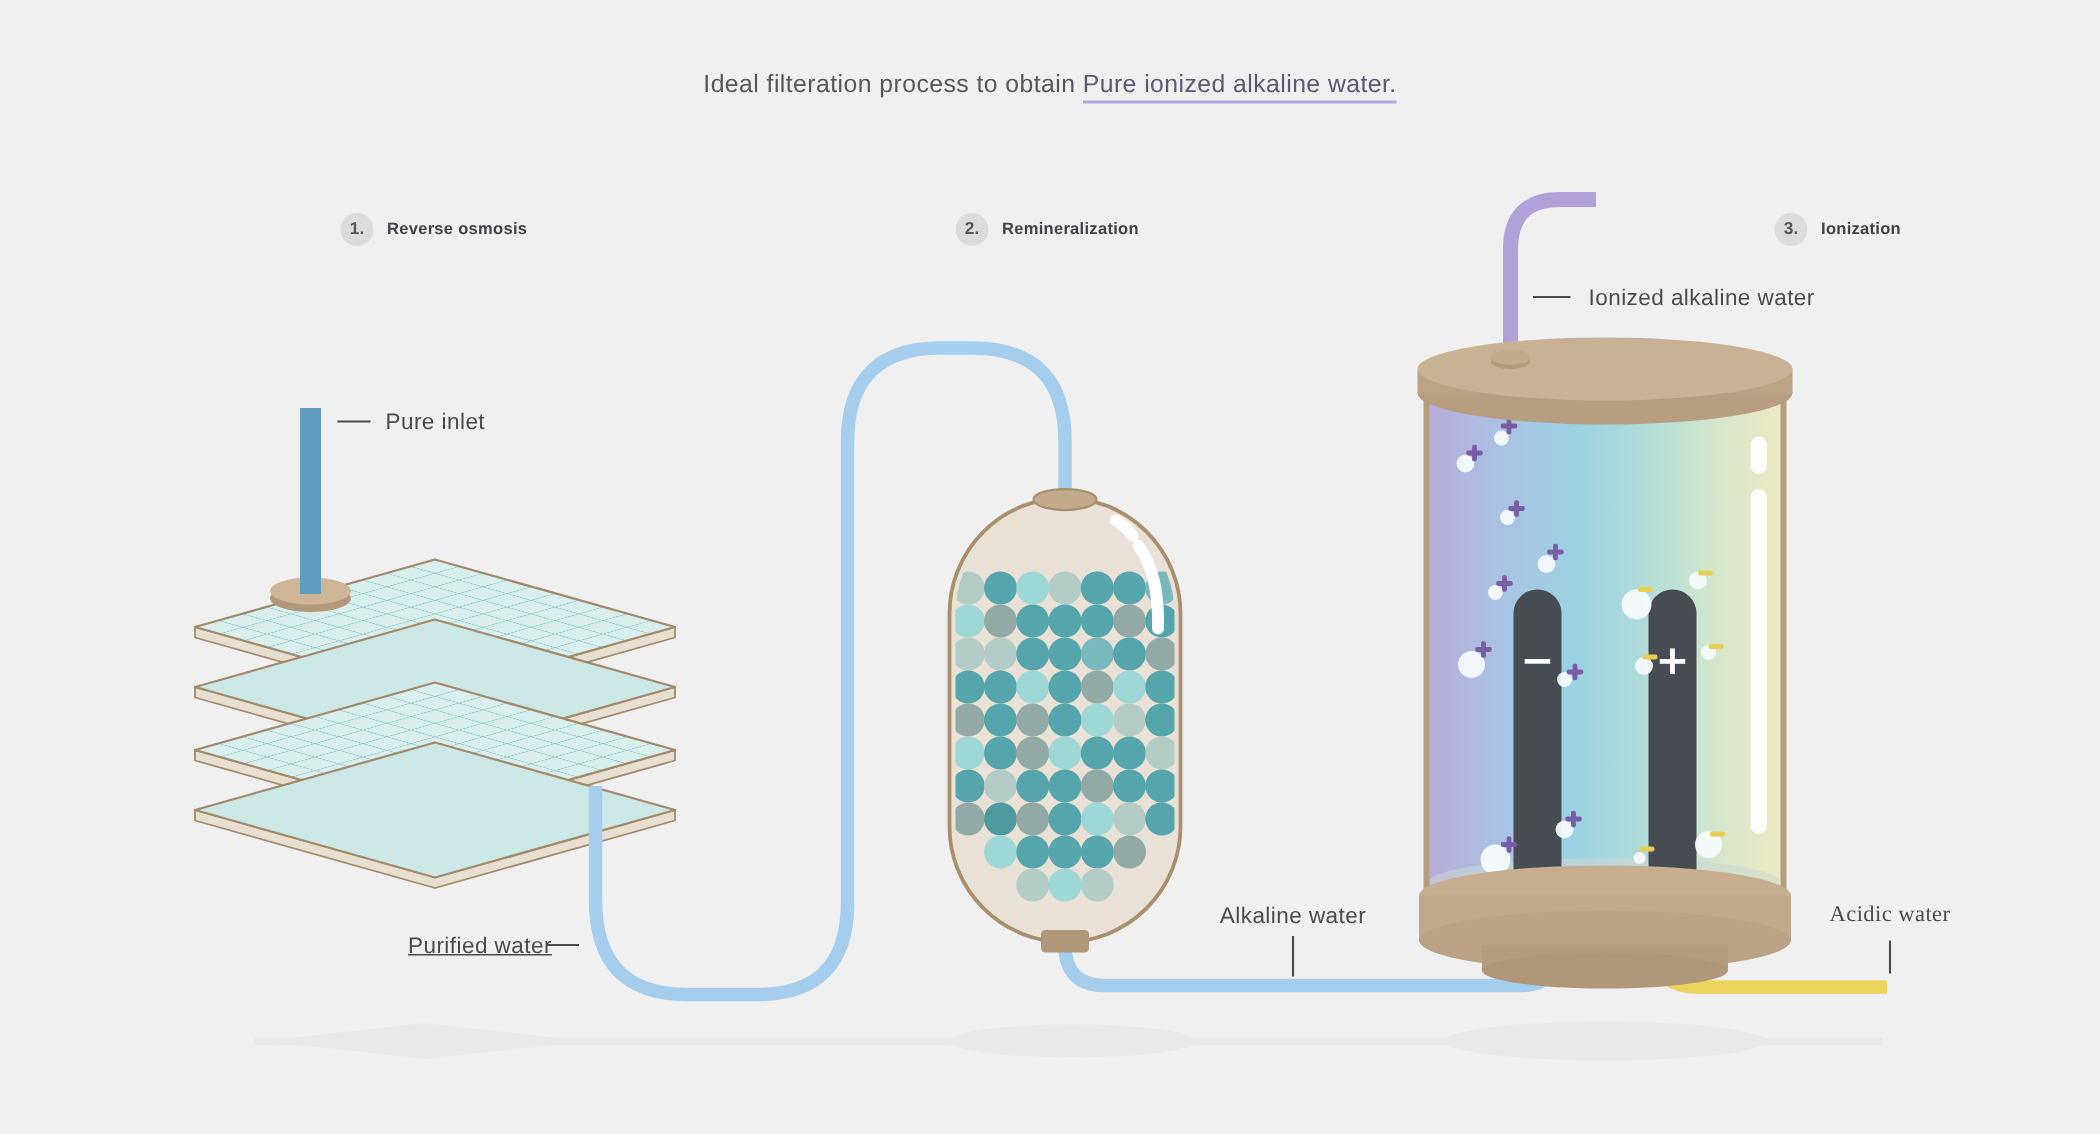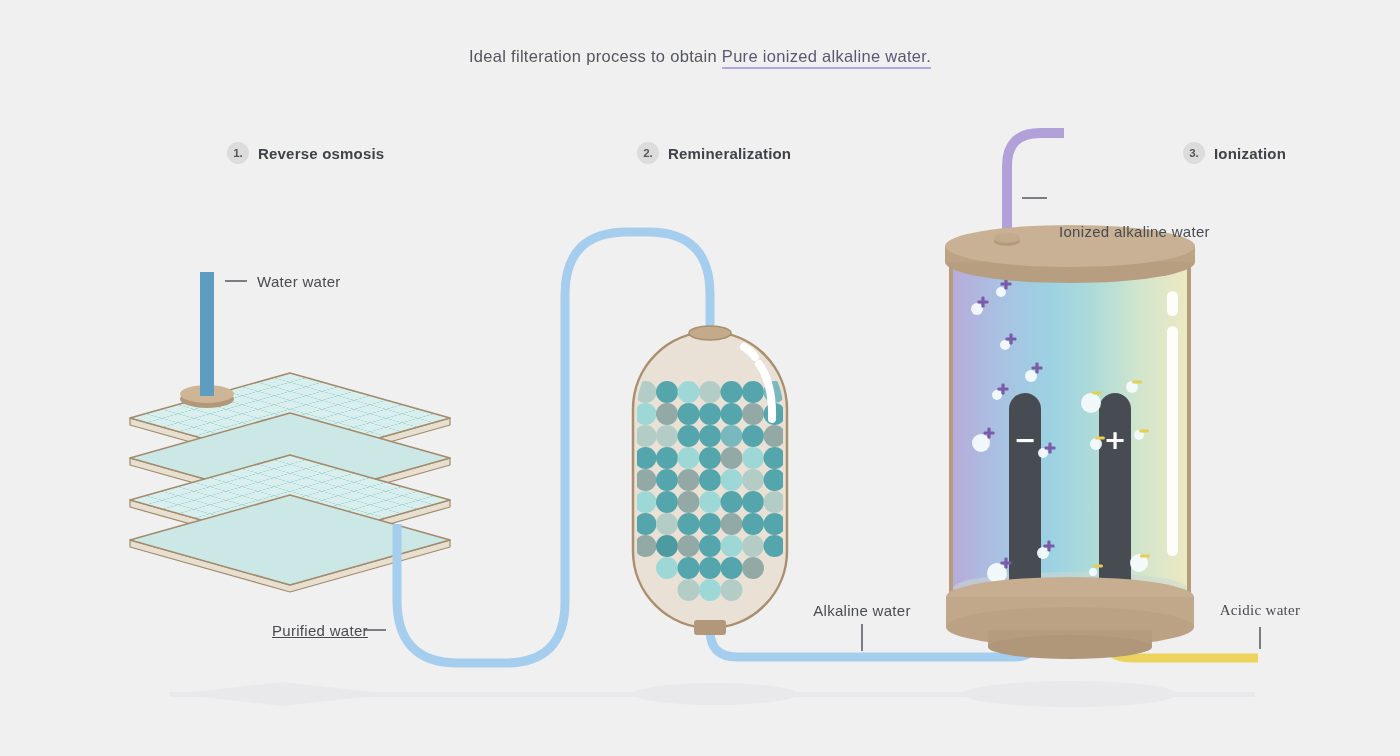--- a/index.html
+++ b/index.html
@@ -19,21 +19,21 @@
     color:var(--title-highlight,#5d5872);
     border-bottom:2px solid var(--underline,#b3a6d9);
     padding-bottom:2px;
   }
   .step{position:absolute;display:flex;align-items:center;gap:9px;}
   .badge{
     width:22px;height:22px;border-radius:50%;background:var(--badge-bg,#dcdcdd);
     color:#55565a;font-size:11.5px;font-weight:bold;
     display:flex;align-items:center;justify-content:center;
   }
-  .step-label{font-size:15px;font-weight:bold;letter-spacing:.2px;color:#3f4247;}
+  .step-label{font-size:11px;font-weight:bold;letter-spacing:.2px;color:#3f4247;}
   .center{text-align:center;}
 </style>
 </head>
 <body>
 
 <svg id="scene" width="1400" height="756" viewBox="0 0 1400 756">
   <defs>
     <linearGradient id="tankGrad" x1="0" y1="0" x2="1" y2="0">
       <stop offset="0" stop-color="#b7abd9"></stop>
       <stop offset="0.22" stop-color="#a8c3e3"></stop>
@@ -267,18 +267,18 @@
   </div>
   <div class="step" style="left:637px;top:142px;">
     <div class="badge">2.</div>
     <div class="step-label">Remineralization</div>
   </div>
   <div class="step" style="left:1183px;top:142px;">
     <div class="badge">3.</div>
     <div class="step-label">Ionization</div>
   </div>
 
-  <div class="lbl" style="left:257px;top:273px;">Water water</div>
+  <div class="lbl" style="left:257px;top:273px;">Pure inlet</div>
   <div class="lbl" style="left:272px;top:622px;text-decoration:underline;">Purified water</div>
   <div class="lbl center" style="left:792px;top:602px;width:140px;">Alkaline water</div>
   <div class="lbl center" style="left:1190px;top:602px;width:140px;font-family:Liberation Serif, serif;">Acidic water</div>
-  <div class="lbl" style="left:1059px;top:190px;margin-top:33px;">Ionized alkaline water</div>
+  <div class="lbl" style="left:1059px;top:190px;">Ionized alkaline water</div>
 </div>
 
 </body></html>

